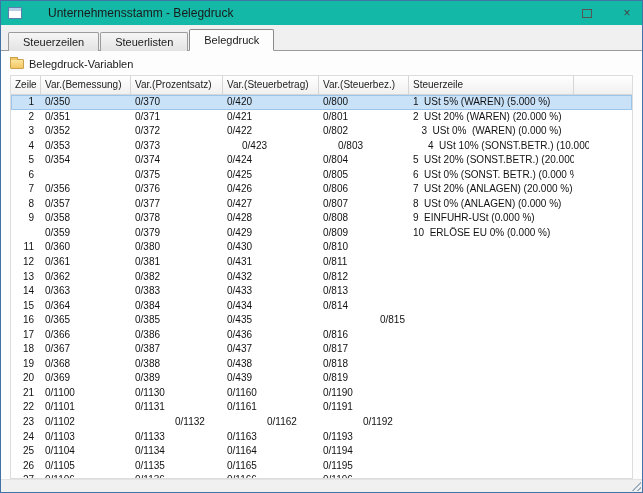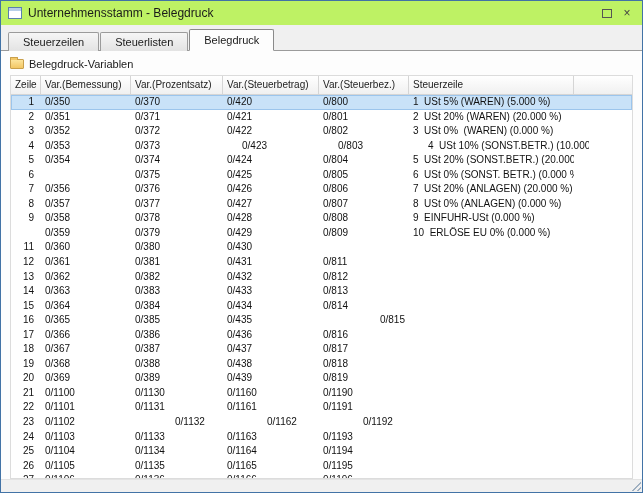--- a/index.html
+++ b/index.html
@@ -2,21 +2,21 @@
 <html><head>
 <meta charset="utf-8">
 <style>
   html,body{margin:0;padding:0;background:#cfcfcf;font-family:"Liberation Sans",sans-serif;}
   .window{
     width:643px;height:493px;box-sizing:border-box;
     border:1px solid #4273a6;background:#f0f0f0;
     display:flex;flex-direction:column;position:relative;overflow:hidden;
   }
   
-  .titlebar{height:24px;background:#bef264;display:flex;align-items:center;padding:0 5px 0 7px;flex:0 0 auto;}
+  .titlebar{height:24px;background:#14b8a6;display:flex;align-items:center;padding:0 5px 0 7px;flex:0 0 auto;gap:20px;}
   .app-icon{width:14px;height:12px;border:1px solid #5a81ad;background:#ffffff;position:relative;box-sizing:border-box;flex:0 0 auto;}
   .app-icon::before{content:"";position:absolute;left:0;right:0;top:0;height:3px;background:#b8cfe8;}
   .title-text{font-size:12px;color:#1a1a1a;margin-left:6px;white-space:nowrap;flex:1 1 auto;overflow:hidden;}
   .win-btn{width:20px;height:18px;display:flex;align-items:center;justify-content:center;color:#444;cursor:default;flex:0 0 auto;}
   .maxbox{width:8px;height:7px;border:1px solid #555;display:inline-block;}
   .close-glyph{font-size:12px;line-height:1;}
   
   .tabstrip{background:#f0f0f0;padding:4px 0 0 7px;border-bottom:1px solid #9b9b9b;display:flex;align-items:flex-end;flex:0 0 auto;}
   .tab{
     font-size:11px;color:#1a1a1a;padding:3px 14px;margin-right:1px;
@@ -104,21 +104,21 @@
             <div class="cell col-steuerbetrag" style="width: 96px;">0/421</div>
             <div class="cell col-steuerbez" style="width: 90px;">0/801</div>
             <div class="cell col-steuerzeile" style="width: 165px;">2  USt 20% (WAREN) (20.000 %)</div>
           </div>
           <div class="grid-row">
             <div class="cell col-zeile" style="width: 30px;">3</div>
             <div class="cell col-bemessung" style="width: 90px;">0/352</div>
             <div class="cell col-prozentsatz" style="width: 92px;">0/372</div>
             <div class="cell col-steuerbetrag" style="width: 96px;">0/422</div>
             <div class="cell col-steuerbez" style="width: 90px;">0/802</div>
-            <div class="cell col-steuerzeile" style="width: 165px;">3  USt 0%  (WAREN) (0.000 %)</div>
+            <div class="cell col-steuerzeile" style="width: 165px; text-align: center;">3  USt 0%  (WAREN) (0.000 %)</div>
           </div>
           <div class="grid-row">
             <div class="cell col-zeile" style="width: 30px;">4</div>
             <div class="cell col-bemessung" style="width: 90px;">0/353</div>
             <div class="cell col-prozentsatz" style="width: 92px;">0/373</div>
             <div class="cell col-steuerbetrag" style="width: 96px; margin-left: 15px;">0/423</div>
             <div class="cell col-steuerbez" style="width: 90px;">0/803</div>
             <div class="cell col-steuerzeile" style="width: 165px;">4  USt 10% (SONST.BETR.) (10.000 %)</div>
           </div>
           <div class="grid-row">
@@ -167,20 +167,21 @@
             <div class="cell col-prozentsatz" style="width: 92px;">0/379</div>
             <div class="cell col-steuerbetrag" style="width: 96px;">0/429</div>
             <div class="cell col-steuerbez" style="width: 90px;">0/809</div>
             <div class="cell col-steuerzeile" style="width: 165px;">10  ERLÖSE EU 0% (0.000 %)</div>
           </div>
           <div class="grid-row">
             <div class="cell col-zeile" style="width: 30px;">11</div>
             <div class="cell col-bemessung" style="width: 90px;">0/360</div>
             <div class="cell col-prozentsatz" style="width: 92px;">0/380</div>
             <div class="cell col-steuerbetrag" style="width: 96px;">0/430</div>
+            <div class="cell col-steuerbez" style="width: 90px;">0/810</div>
             <div class="cell col-steuerzeile" style="width: 165px;"></div>
           </div>
           <div class="grid-row">
             <div class="cell col-zeile" style="width: 30px;">12</div>
             <div class="cell col-bemessung" style="width: 90px;">0/361</div>
             <div class="cell col-prozentsatz" style="width: 92px;">0/381</div>
             <div class="cell col-steuerbetrag" style="width: 96px;">0/431</div>
             <div class="cell col-steuerbez" style="width: 90px;">0/811</div>
             <div class="cell col-steuerzeile" style="width: 165px;"></div>
           </div>

